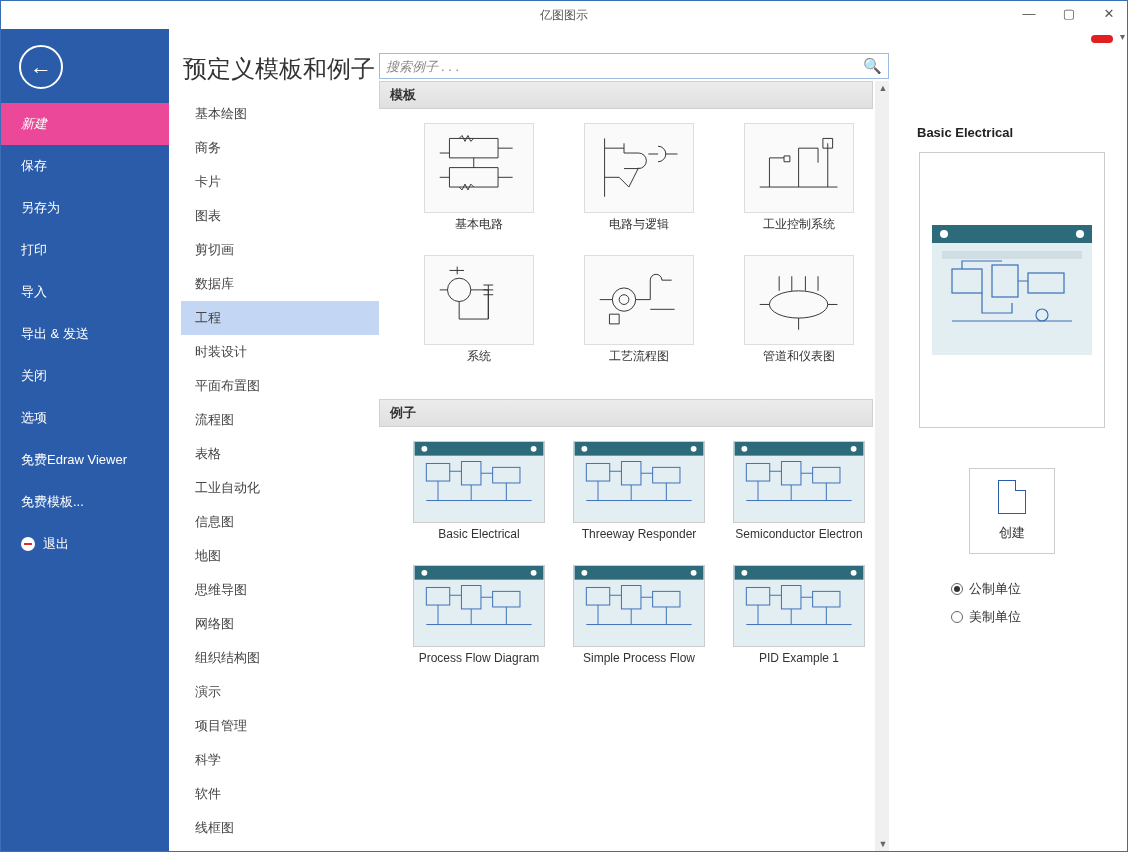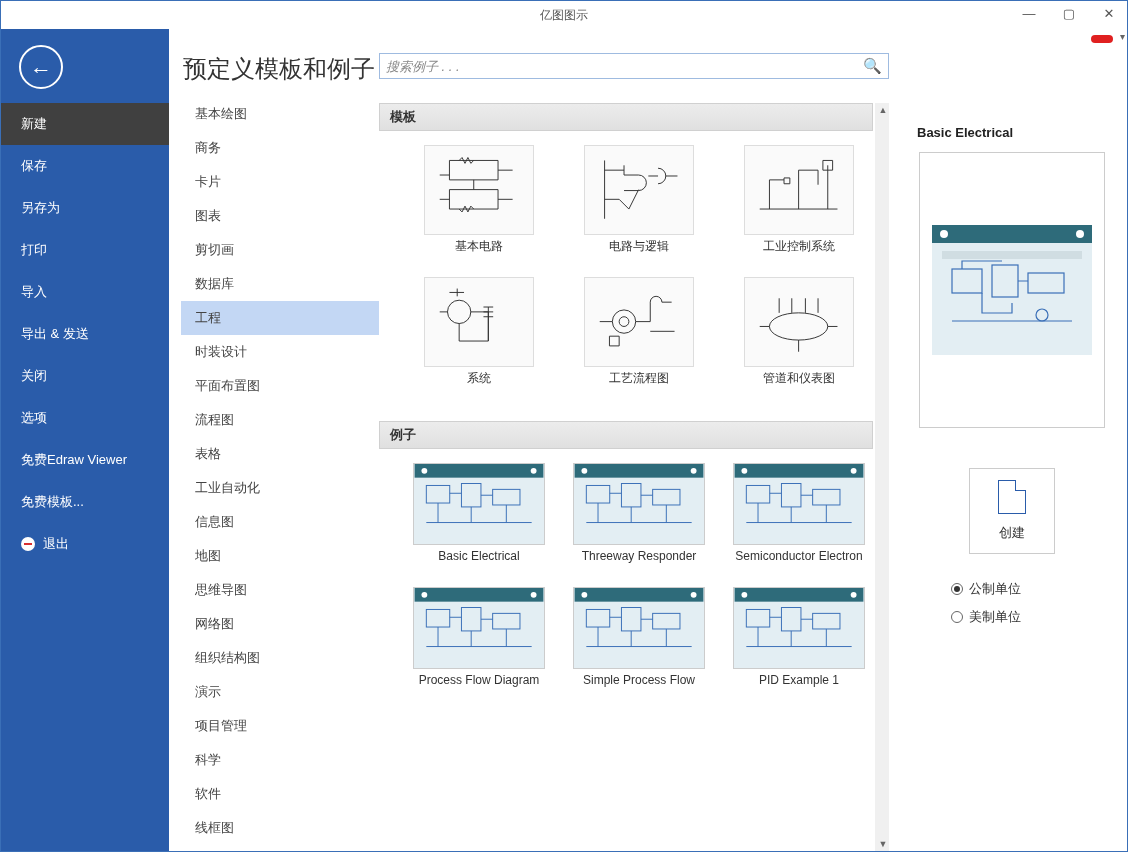--- a/index.html
+++ b/index.html
@@ -9,34 +9,34 @@
 .titlebar .window-controls { position: absolute; right: 4px; top: 2px; display: flex; gap: 12px; }
 .titlebar .window-controls span { width: 28px; height: 20px; display: flex; align-items: center; justify-content: center; font-size: 13px; color: #555; cursor: pointer; }
 .user-mark { position:absolute; right:14px; top:34px; width:22px; height:8px; background:#e02020; border-radius:4px; }
 .user-mark::after { content:"▾"; position:absolute; right:-12px; top:-4px; font-size:10px; color:#666;}
 
 .main { display: flex; height: calc(100% - 28px); }
 
 .sidebar { width: 168px; background: #2a5caa; display: flex; flex-direction: column; padding-top: 10px; }
 .back-btn { width: 44px; height: 44px; border: 2px solid #fff; border-radius: 50%; margin: 6px 0 14px 18px; display:flex; align-items:center; justify-content:center; color:#fff; font-size:22px; cursor:pointer;}
 .side-item { color: #fff; font-size: 13px; padding: 12px 20px; cursor: pointer; display:flex; align-items:center; gap:8px;}
-.side-item.active { background: #404040; }
+.side-item.active { background: #ec4899; font-style: italic; }
 .exit-icon { width:14px; height:14px; border-radius:50%; background:#fff; display:inline-flex; align-items:center; justify-content:center; }
 .exit-icon::before { content:""; width:8px; height:2px; background:#d93030; display:block;}
 
 .content { flex: 1; display: flex; flex-direction: column; padding: 24px 0 0 12px; }
 .page-title { font-size: 24px; color: #333; font-weight: normal; margin-bottom: 6px; padding-left: 2px;}
 .content-body { display: flex; flex: 1; min-height: 0; }
 
 .cat-list { width: 198px; padding-top: 6px; }
 .cat-item { font-size: 13px; color: #444; padding: 8px 14px; cursor: pointer; }
 .cat-item.selected { background: #c3d7f4; }
 
 .middle { flex: 1; display: flex; flex-direction: column; min-width: 0; }
-.search-row { display:flex; align-items:center; padding-right: 16px; margin-bottom: 24px; margin-top:-38px;}
+.search-row { display:flex; align-items:center; padding-right: 16px; margin-bottom: 2px; margin-top:-38px;}
 .search-spacer { width: 0px; }
 .search-box { flex:1; border:1px solid #9fbbe0; height:26px; display:flex; align-items:center; padding:0 6px; }
 .search-box input { flex:1; border:none; outline:none; font-size:13px; color:#333; background:transparent; }
 .search-box input::placeholder { color:#888; font-style: italic; }
 .search-icon { color:#2a5caa; font-size:15px; }
 
 .scroll-area { flex:1; overflow:hidden; position:relative; border-right:16px solid transparent;}
 .scrollbar { position:absolute; right:-2px; top:0; bottom:0; width:16px; background:#f0f0f0; display:flex; flex-direction:column; align-items:center; justify-content:space-between; padding:2px 0;}
 .scrollbar span { font-size:9px; color:#666; cursor:pointer;}
 

